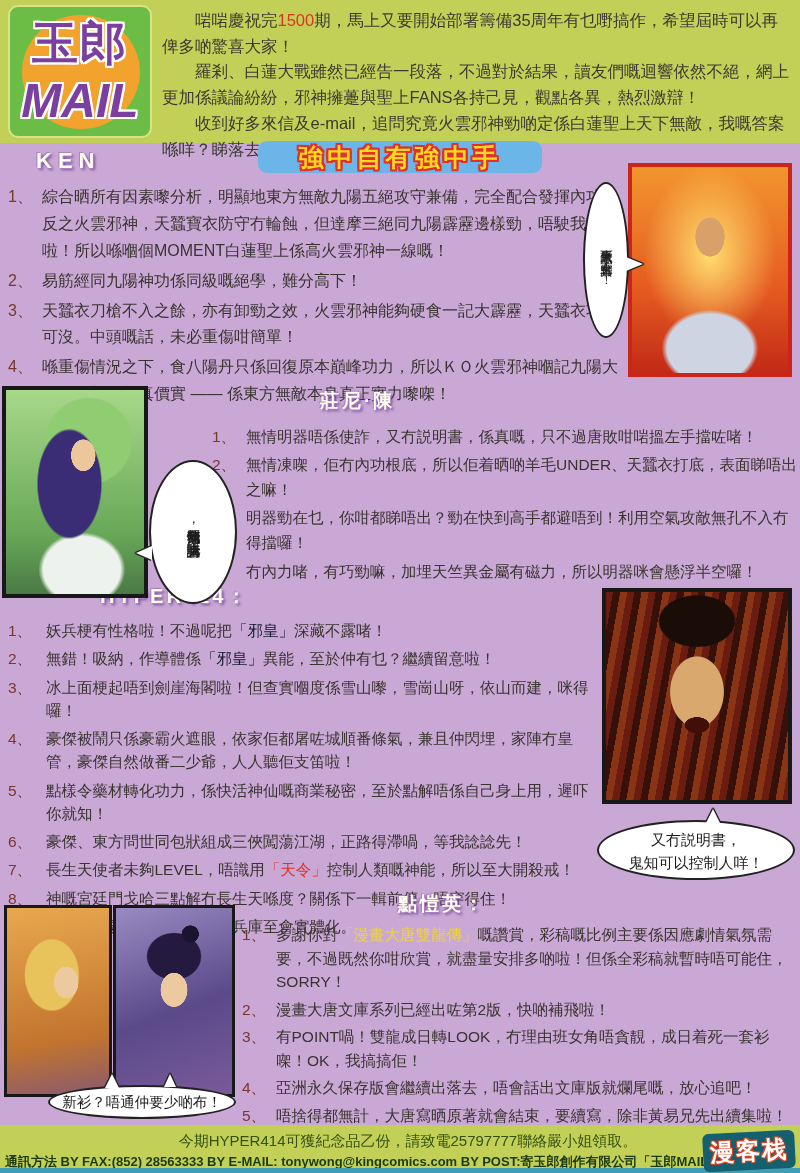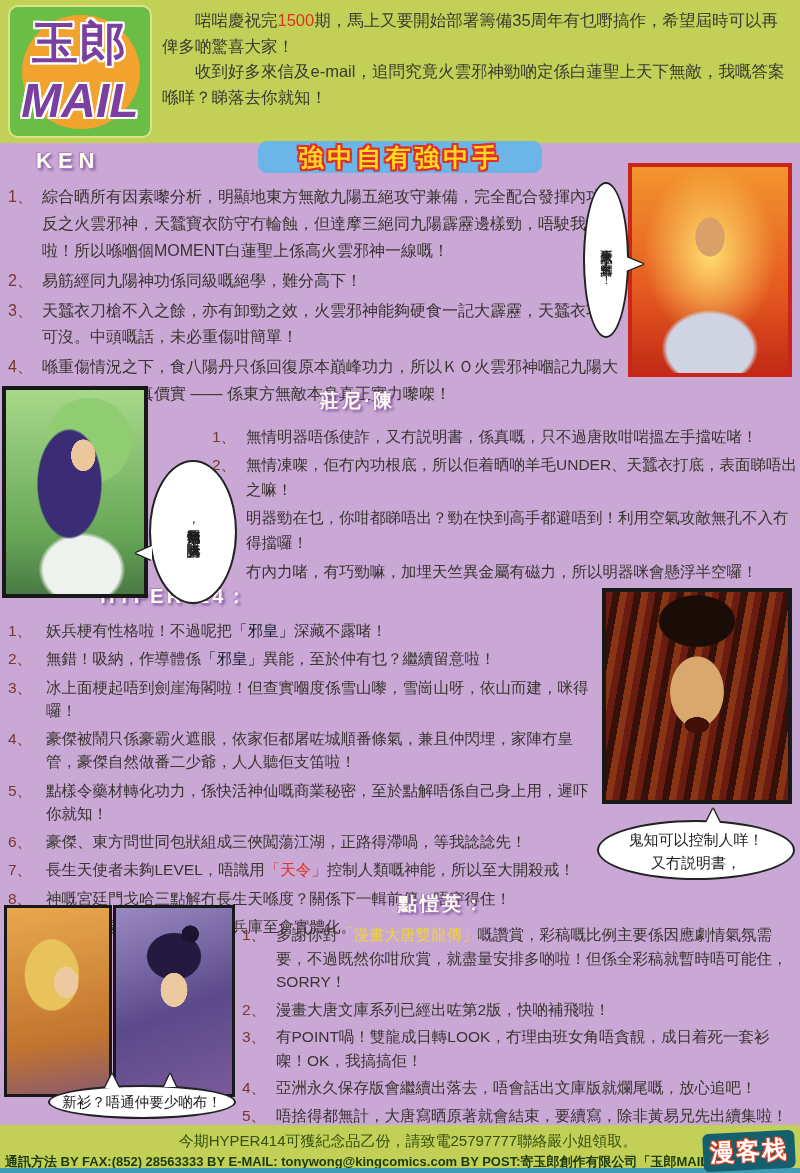--- a/index.html
+++ b/index.html
@@ -116,20 +116,21 @@
 <div class="page">
 
   <div class="header">
     <div class="logo-box">
       <div class="logo-ellipse"></div>
       <div class="logo-txt logo-top">玉郎</div>
       <div class="logo-txt logo-bottom">MAIL</div>
     </div>
     <div class="intro">
       <p><span>啱啱慶祝完</span><span class="c-red">1500</span><span>期，馬上又要開始部署籌備35周年有乜嘢搞作，希望屆時可以再俾多啲驚喜大家！</span></p>
+      <p><span>羅剎、白蓮大戰雖然已經告一段落，不過對於結果，讀友們嘅迴響依然不絕，網上更加係議論紛紛，邪神擁躉與聖上FANS各持己見，觀點各異，熱烈激辯！</span></p>
       <p><span>收到好多來信及e-mail，追問究竟火雲邪神勁啲定係白蓮聖上天下無敵，我嘅答案喺咩？睇落去你就知！</span></p>
     </div>
   </div>
 
   <div class="banner">強中自有強中手</div>
 
   <div class="sec-heading h-ken">KEN</div>
   <div class="sec-items l-ken">
       <div class="qa-item">
         <span class="num">1、</span>
@@ -241,22 +242,22 @@
 
   <div class="bubble bubble-v b-emperor">
     <span>朕天下無敵！實至名歸！！</span>
     <div class="tail tail-right"></div>
   </div>
   <div class="bubble bubble-v b-mo">
     <span>我無情光明磊落，唔會講大話嘅！</span>
     <div class="tail tail-left"></div>
   </div>
   <div class="bubble b-roar">
+    <div>又冇説明書，</div>
     <div>鬼知可以控制人咩！</div>
-    <div>又冇説明書，</div>
     <div class="tail tail-up" style="left:55%"></div>
   </div>
   <div class="bubble b-clothes">
     <span>新衫？唔通仲要少啲布！</span>
     <div class="tail tail-up"></div>
     <div class="tail tail-up2"></div>
   </div>
 
   <div class="footer">
     <div class="footer-notice">今期HYPER414可獲紀念品乙份，請致電25797777聯絡嚴小姐領取。</div>

